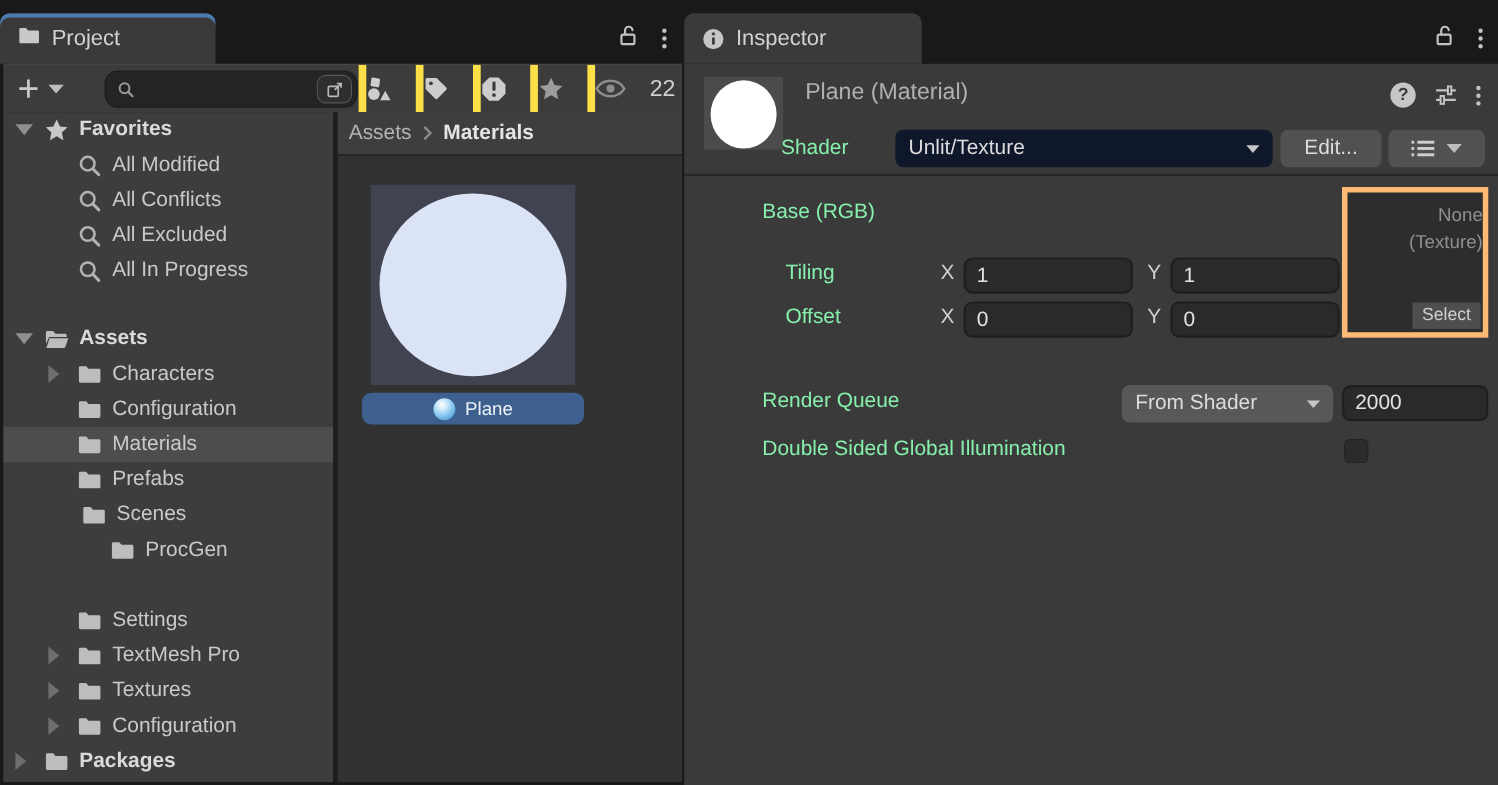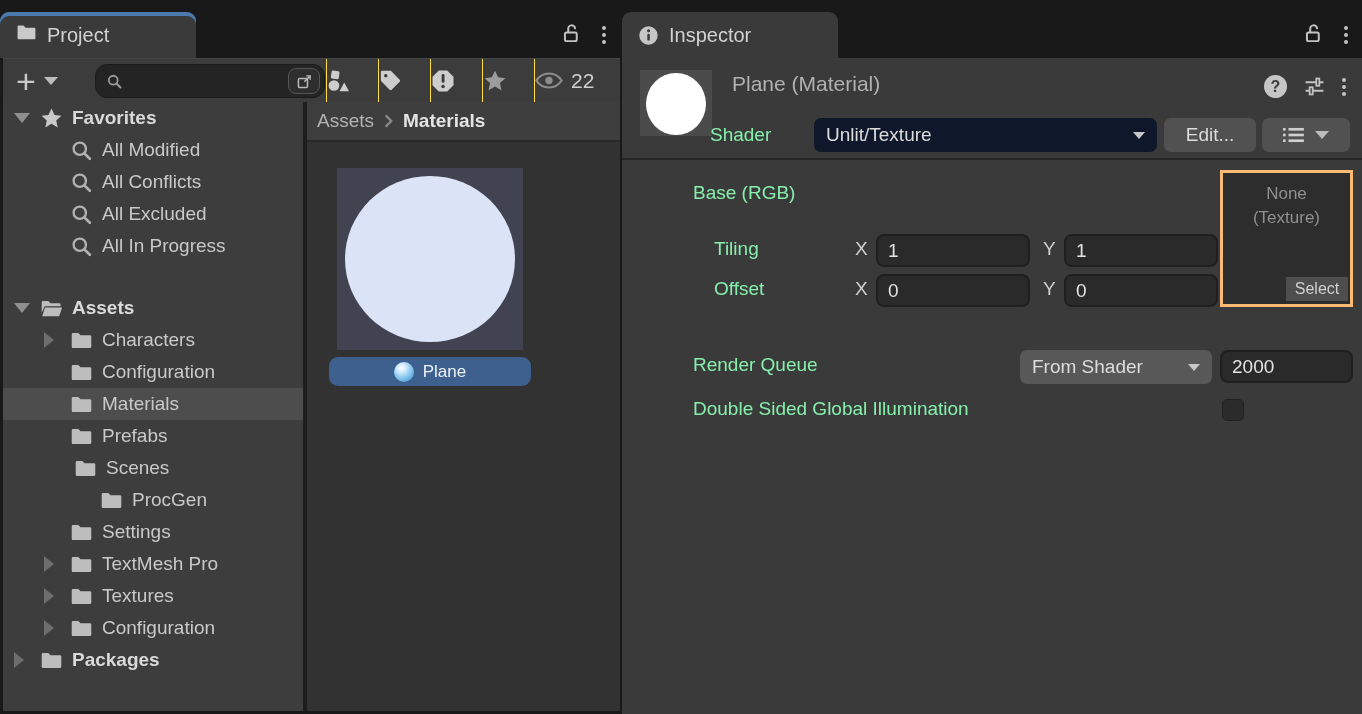--- a/index.html
+++ b/index.html
@@ -29,22 +29,22 @@
   .caret-down { width:0; height:0; border-left:7px solid transparent;
                 border-right:7px solid transparent; border-top:8px solid #bdbdbd; }
   #searchbox { position:absolute; left:95px; top:5px; width:230px; height:34px;
                background:#242424; border:1px solid #1b1b1b; border-radius:12px;
                display:flex; align-items:center; padding:0 4px 0 10px; }
   #searchbox input { flex:1; background:transparent; border:none; outline:none;
                      color:#d6d6d6; font-size:17px; min-width:0; }
   #search-expand { width:32px; height:26px; border:1px solid #555; border-radius:8px;
                    background:#2e2e2e; display:flex; align-items:center; justify-content:center; }
   #ptool-icons { position:absolute; left:326px; top:0; right:6px; height:43px; display:flex; }
-  .tool-cell { flex:0 0 52px; display:flex; align-items:center; justify-content:flex-start;
-               border-left:1px solid #fde047; height:100%; }
+  .tool-cell { flex:0 0 52px; display:flex; align-items:center; justify-content:space-between;
+               border-left:7px solid #fde047; height:100%; }
   .tool-cell.wide { flex:1; gap:8px; }
   .eye-count { color:#d0d0d0; font-size:21px; }
 
   #pbody-tree { position:absolute; left:0; top:102px; width:303px; bottom:0;
                 background:#3d3d3d; overflow:hidden; }
   .trow { display:flex; align-items:center; height:32px; width:100%; color:#c9c9c9;
           font-size:19px; white-space:nowrap; }
   .trow.bold { font-weight:bold; color:#dadada; }
   .trow.selected { background:#4d4d4d; }
   .tspacer { height:30px; }
@@ -102,22 +102,22 @@
               border-left-width:6px; border-right-width:6px; border-top-width:7px; }
   .ibtn { position:absolute; height:34px; background:#515151; border-radius:7px;
           display:flex; align-items:center; justify-content:center; color:#dcdcdc; font-size:19px; }
 
   #shader-dd { left:192px; top:60px; width:343px; }
   #edit-btn { left:542px; top:60px; width:92px; }
   #list-btn { left:640px; top:60px; width:88px; gap:10px; }
   #hdivider { position:absolute; left:0; top:100px; width:100%; height:2px; background:#262626; }
 
   #tex-slot { position:absolute; left:598px; top:112px; width:133px; height:137px;
-              background:#2d2d2d; border:3px solid #fdba74; color:#909090; font-size:17px;
-              text-align:center; padding-top:9px; line-height:24px; }
+              background:#2d2d2d; border:5px solid #fdba74; color:#909090; font-size:17px;
+              text-align:right; padding-top:9px; line-height:24px; }
   #tex-select { position:absolute; right:2px; bottom:3px; width:62px; height:24px;
                 background:#4e4e4e; color:#d0d0d0; font-size:16px; display:flex;
                 align-items:center; justify-content:center; }
 
   #dsgi-check { position:absolute; left:600px; top:341px; width:22px; height:22px;
                 background:#2b2b2b; border:1px solid #222222; border-radius:5px; }
 
   .axis { color:#d0d0d0; }
 </style>
 </head>
@@ -312,21 +312,21 @@
         </div>
         <div class="trow" style="padding-left: 74px;">
           <span class="arrow none"></span>
           <span class="ticon">
             <svg viewBox="0 0 16 16" width="23" height="23">
               <path d="M1.2 3.6c0-.5.4-.9.9-.9h3.7l1.5 1.7h6.6c.5 0 .9.4.9.9v7c0 .5-.4.9-.9.9H2.1c-.5 0-.9-.4-.9-.9z" fill="#bdbdbd"></path>
             </svg>
           </span>
           <span class="tlabel">ProcGen</span>
         </div>
-        <div class="trow" style="padding-left: 44px;">
+        <div class="trow" style="padding-left: 44px; margin-top: 32px;">
           <span class="arrow none"></span>
           <span class="ticon">
             <svg viewBox="0 0 16 16" width="23" height="23">
               <path d="M1.2 3.6c0-.5.4-.9.9-.9h3.7l1.5 1.7h6.6c.5 0 .9.4.9.9v7c0 .5-.4.9-.9.9H2.1c-.5 0-.9-.4-.9-.9z" fill="#bdbdbd"></path>
             </svg>
           </span>
           <span class="tlabel">Settings</span>
         </div>
         <div class="trow" style="padding-left: 44px;">
           <span class="arrow closed"></span>

